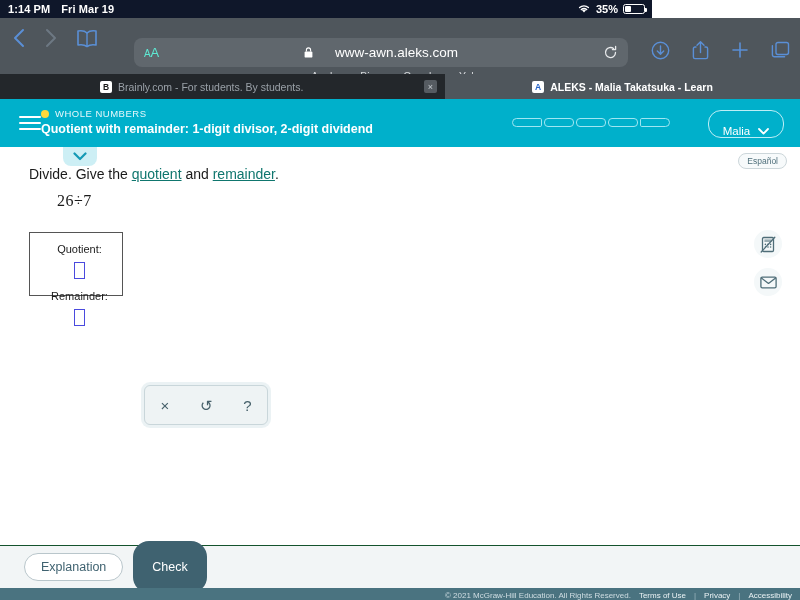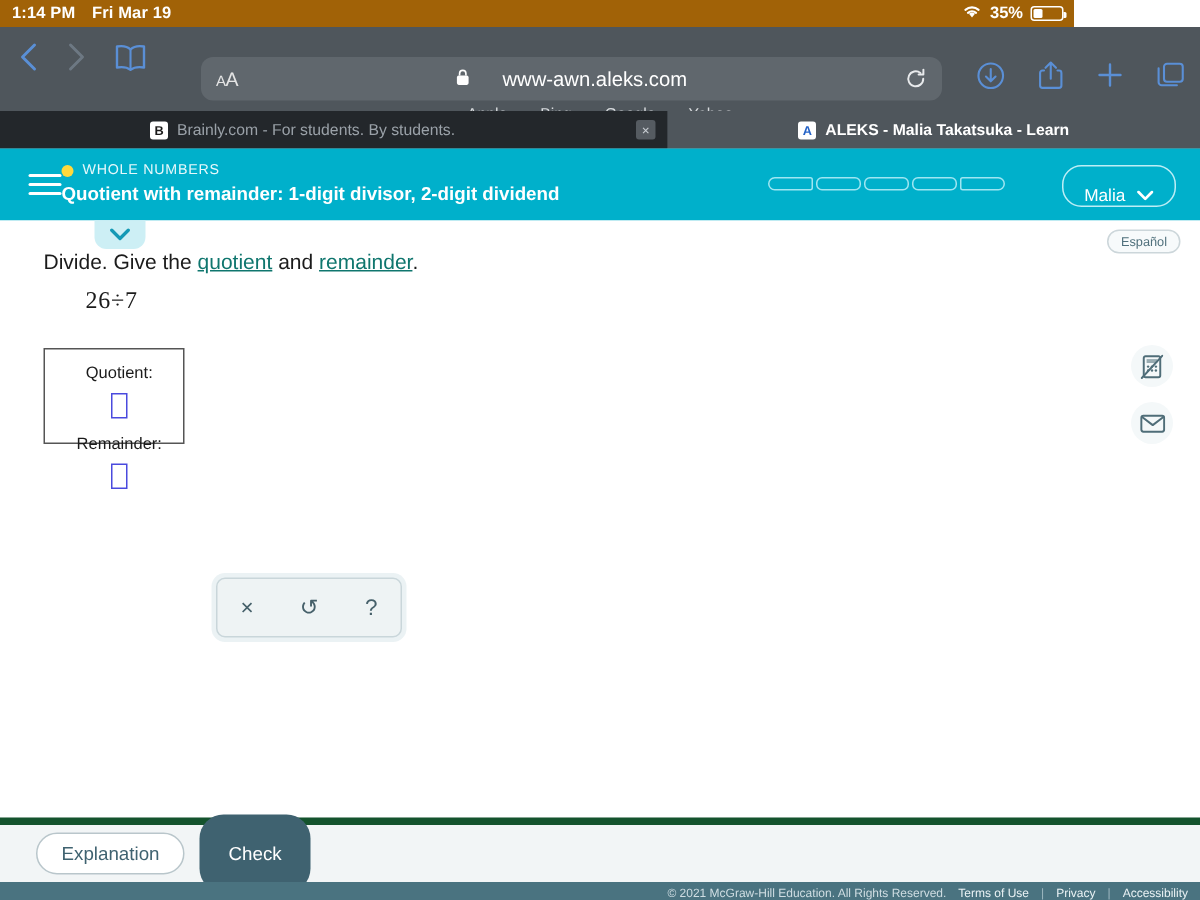--- a/index.html
+++ b/index.html
@@ -17,23 +17,23 @@
     position: relative;
     width: 800px;
     height: 600px;
     overflow: hidden;
   }
 
   
   .statusbar {
     position: absolute;
     top: 0; left: 0;
-    width: 716px;
+    width: 652px;
     height: 18px;
-    background: #a16207;
+    background: #0f172a;
     color: #ffffff;
     font-size: 11px;
     display: flex;
     align-items: center;
     gap: 19px;
   }
   .status-left {
     display: flex;
     align-items: center;
     gap: 11px;
@@ -110,21 +110,21 @@
     width: 494px;
     height: 29px;
     background: #60676d;
     border-radius: 8px;
     display: flex;
     align-items: center;
     box-sizing: border-box;
     padding: 0 10px;
   }
   .aa-label {
-    color: #e5e5e5;
+    color: #5eead4;
     font-size: 13px;
     letter-spacing: -0.3px;
   }
   .aa-label .small { font-size: 10px; }
   .url-center {
     position: absolute;
     left: 0; right: 0;
     display: flex;
     align-items: center;
     justify-content: center;
@@ -431,21 +431,21 @@
   }
 
   
   .actionbar {
     position: absolute;
     left: 0;
     top: 545px;
     width: 800px;
     height: 43px;
     background: #f2f5f6;
-    border-top: 5px solid #14532d;
+    border-top: 1px solid #14532d;
     display: flex;
     align-items: center;
     padding-left: 24px;
     gap: 10px;
     box-sizing: border-box;
   }
   .btn-explanation {
     border: 1px solid #b9c6cb;
     background: #ffffff;
     color: #3f6270;

